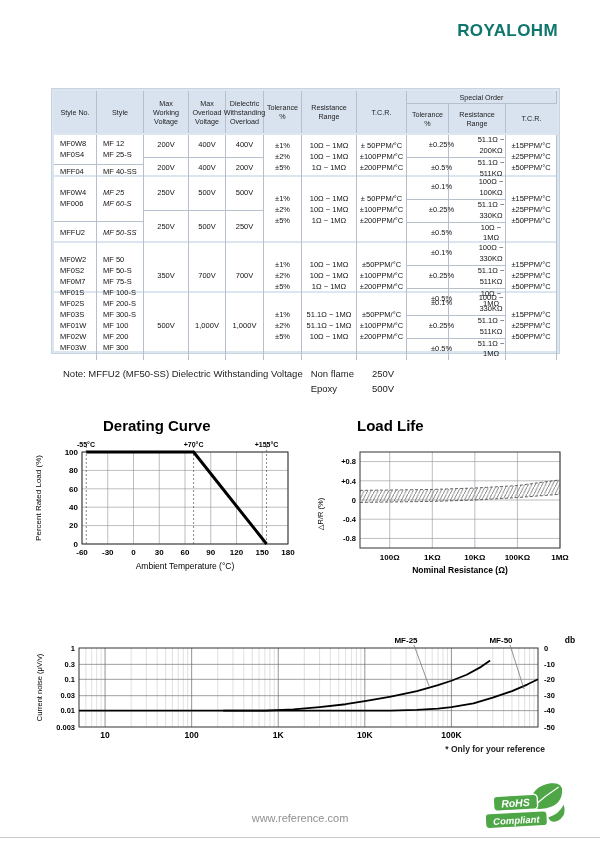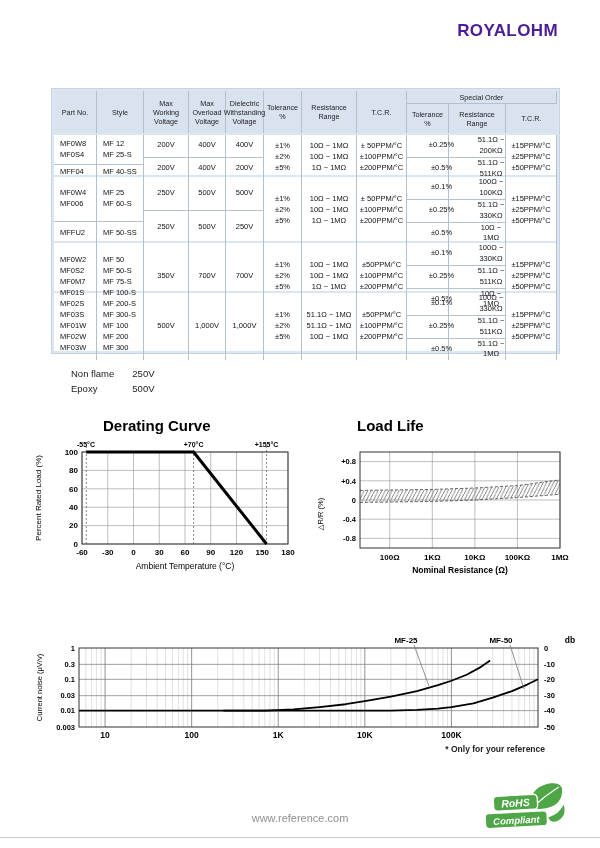--- a/index.html
+++ b/index.html
@@ -43,35 +43,35 @@
   
   .footer-url{position:absolute;left:0;top:812px;width:100%;text-align:center;font-size:11px;color:#909090;text-decoration:none;}
   .footer-line{position:absolute;left:0;top:837px;width:100%;height:1px;background:#c9c9c9;}
   .rohs{position:absolute;left:480px;top:783px;}
 </style>
 </head>
 <body>
 
 <div class="page">
 
-  <div class="brand" style="color:#4c1d95;">ROYALOHM</div>
+  <div class="brand" style="color:#0f766e;">ROYALOHM</div>
 
   <div class="restable" id="res-table">
       <div class="thead">
-        <div class="th" style="grid-area: 1 / 1 / 3;">Part No.</div>
+        <div class="th" style="grid-area: 1 / 1 / 3;">Style No.</div>
         <div class="th" style="grid-area: 1 / 2 / 3;">Style</div>
         <div class="th" style="grid-area: 1 / 3 / 3;">Max
 Working
 Voltage</div>
         <div class="th" style="grid-area: 1 / 4 / 3;">Max
 Overload
 Voltage</div>
         <div class="th" style="grid-area: 1 / 5 / 3;">Dielectric
 Withstanding
-Voltage</div>
+Overload</div>
         <div class="th" style="grid-area: 1 / 6 / 3;">Tolerance
 %</div>
         <div class="th" style="grid-area: 1 / 7 / 3;">Resistance
 Range</div>
         <div class="th" style="grid-area: 1 / 8 / 3;">T.C.R.</div>
         <div class="th so-head" style="grid-area: 1 / 9 / auto / 12;">Special Order</div>
         <div class="th" style="grid-area: 2 / 9;">Tolerance
 %</div>
         <div class="th" style="grid-area: 2 / 10;">Resistance
 Range</div>
@@ -95,21 +95,21 @@
 ±100PPM/°C
 ±200PPM/°C</div>
         <div class="td sospan" style="grid-column: 9 / 11;"><div class="sorow"><div class="socell">±0.25%</div><div class="socell">51.1Ω ~ 200KΩ</div></div><div class="sorow"><div class="socell">±0.5%</div><div class="socell">51.1Ω ~ 511KΩ</div></div></div>
         <div class="td" style="grid-column: 11;">±15PPM/°C
 ±25PPM/°C
 ±50PPM/°C</div>
       </div>
       <div class="tgroup" style="height: 64px;">
         <div class="td stack" style="grid-column: 1;"><div class="subcell left" style="flex: 2 1 0%;">MF0W4
 MF006</div><div class="subcell left" style="flex: 1 1 0%;">MFFU2</div></div>
-        <div class="td stack" style="grid-column: 2;"><div class="subcell left" style="flex: 2 1 0%;">MF 25
+        <div class="td stack" style="grid-column: 2; font-style: italic;"><div class="subcell left" style="flex: 2 1 0%;">MF 25
 MF 60-S</div><div class="subcell left" style="flex: 1 1 0%;">MF 50-SS</div></div>
         <div class="td stack" style="grid-column: 3;"><div class="subcell" style="flex: 1 1 0%;">250V</div><div class="subcell" style="flex: 1 1 0%;">250V</div></div>
         <div class="td stack" style="grid-column: 4;"><div class="subcell" style="flex: 1 1 0%;">500V</div><div class="subcell" style="flex: 1 1 0%;">500V</div></div>
         <div class="td stack" style="grid-column: 5;"><div class="subcell" style="flex: 1 1 0%;">500V</div><div class="subcell" style="flex: 1 1 0%;">250V</div></div>
         <div class="td" style="grid-column: 6;">±1%
 ±2%
 ±5%</div>
         <div class="td" style="grid-column: 7;">10Ω ~ 1MΩ
 10Ω ~ 1MΩ
 1Ω ~ 1MΩ</div>
@@ -171,20 +171,21 @@
 ±100PPM/°C
 ±200PPM/°C</div>
         <div class="td sospan" style="grid-column: 9 / 11;"><div class="sorow"><div class="socell">±0.1%</div><div class="socell">100Ω ~ 330KΩ</div></div><div class="sorow"><div class="socell">±0.25%</div><div class="socell">51.1Ω ~ 511KΩ</div></div><div class="sorow"><div class="socell">±0.5%</div><div class="socell">51.1Ω ~ 1MΩ</div></div></div>
         <div class="td" style="grid-column: 11;">±15PPM/°C
 ±25PPM/°C
 ±50PPM/°C</div>
       </div>
     </div>
 
   <div class="note">
+    <span class="ncol">Note: MFFU2 (MF50-SS) Dielectric Withstanding Voltage</span>
     <span class="ncol n1">Non flame
 Epoxy</span>
     <span class="ncol n2">250V
 500V</span>
   </div>
 
   <div class="chart-title" style="left:103px;top:417px;">Derating Curve</div>
   <svg id="svg-derating" viewBox="0 0 280 140" style="position:absolute;left:30px;top:438px;width:280px;height:140px;">
       <line x1="52" y1="14" x2="52" y2="106" stroke="#8d9298" stroke-width="0.6"></line>
       <line x1="77.75" y1="14" x2="77.75" y2="106" stroke="#8d9298" stroke-width="0.6"></line>

